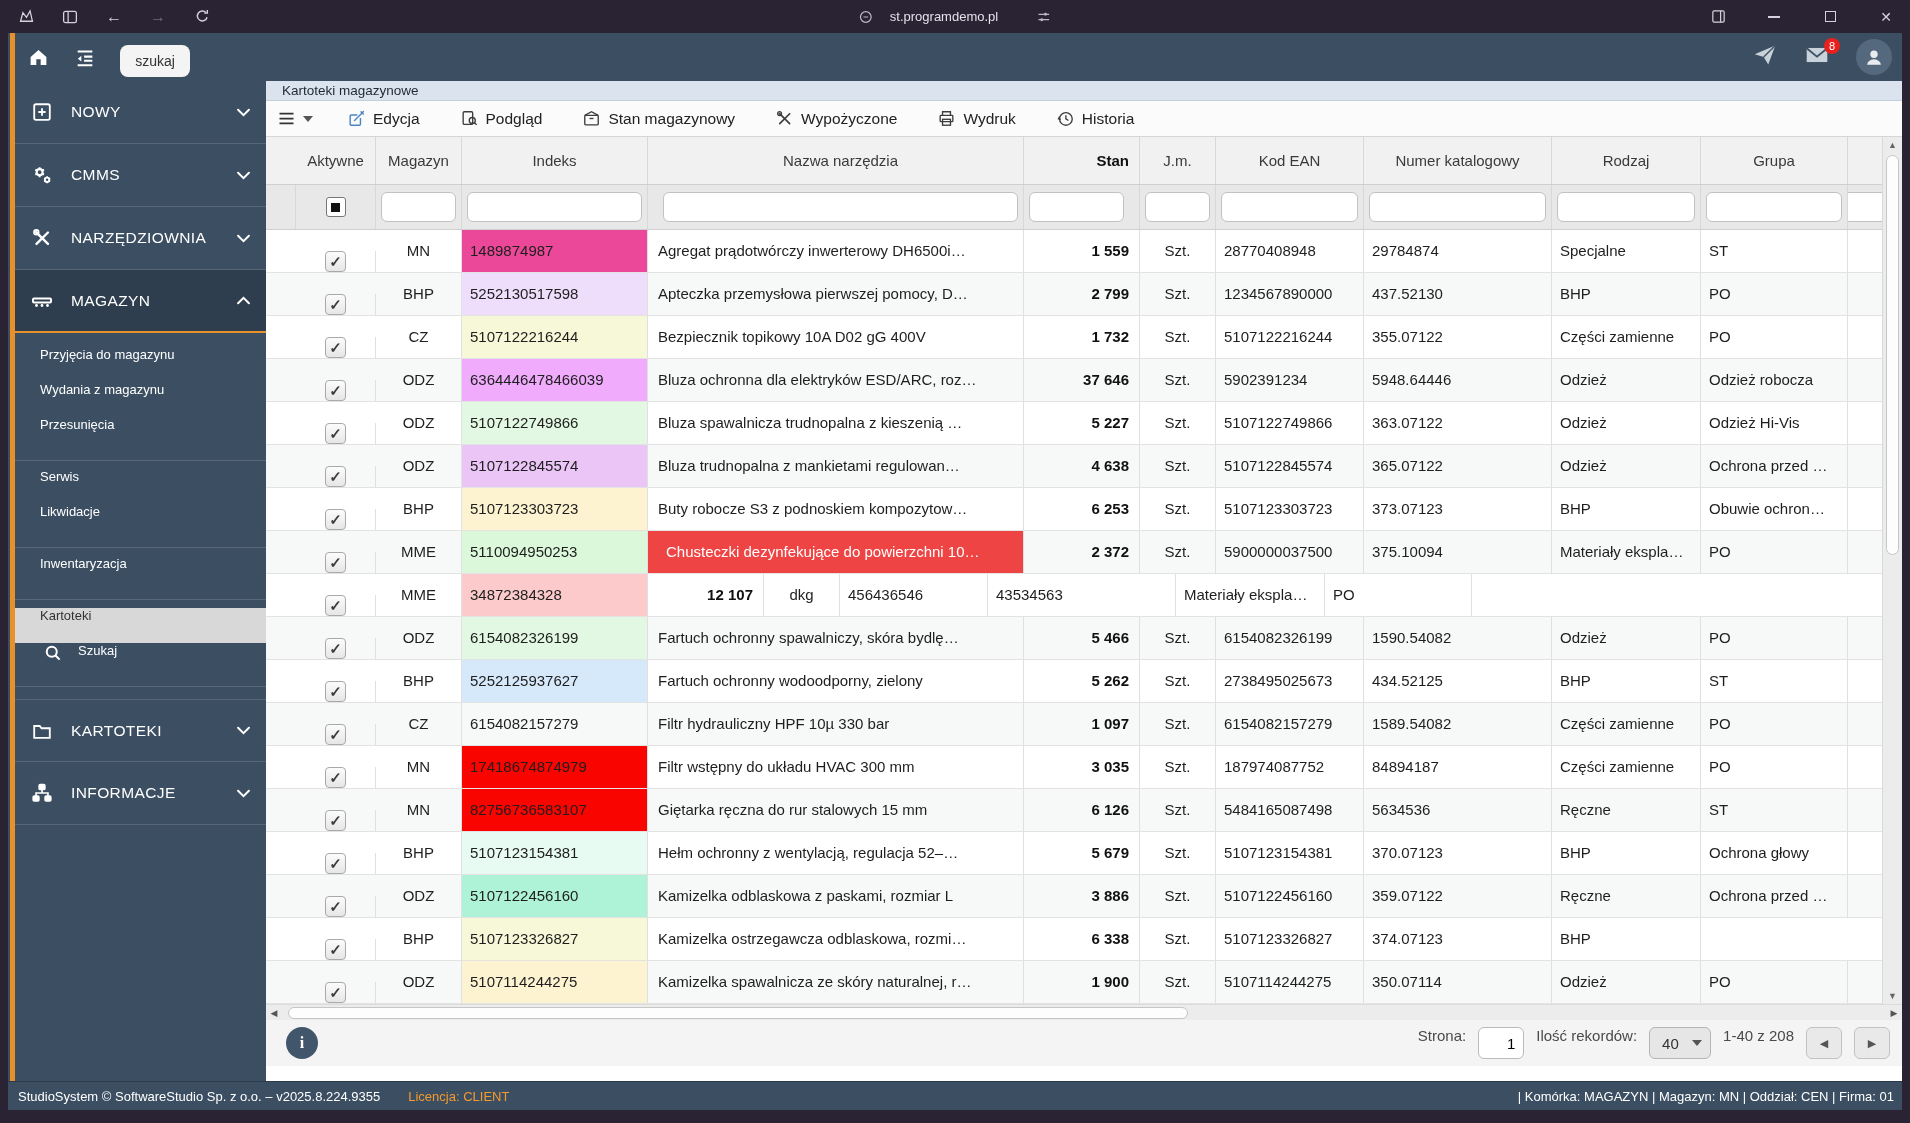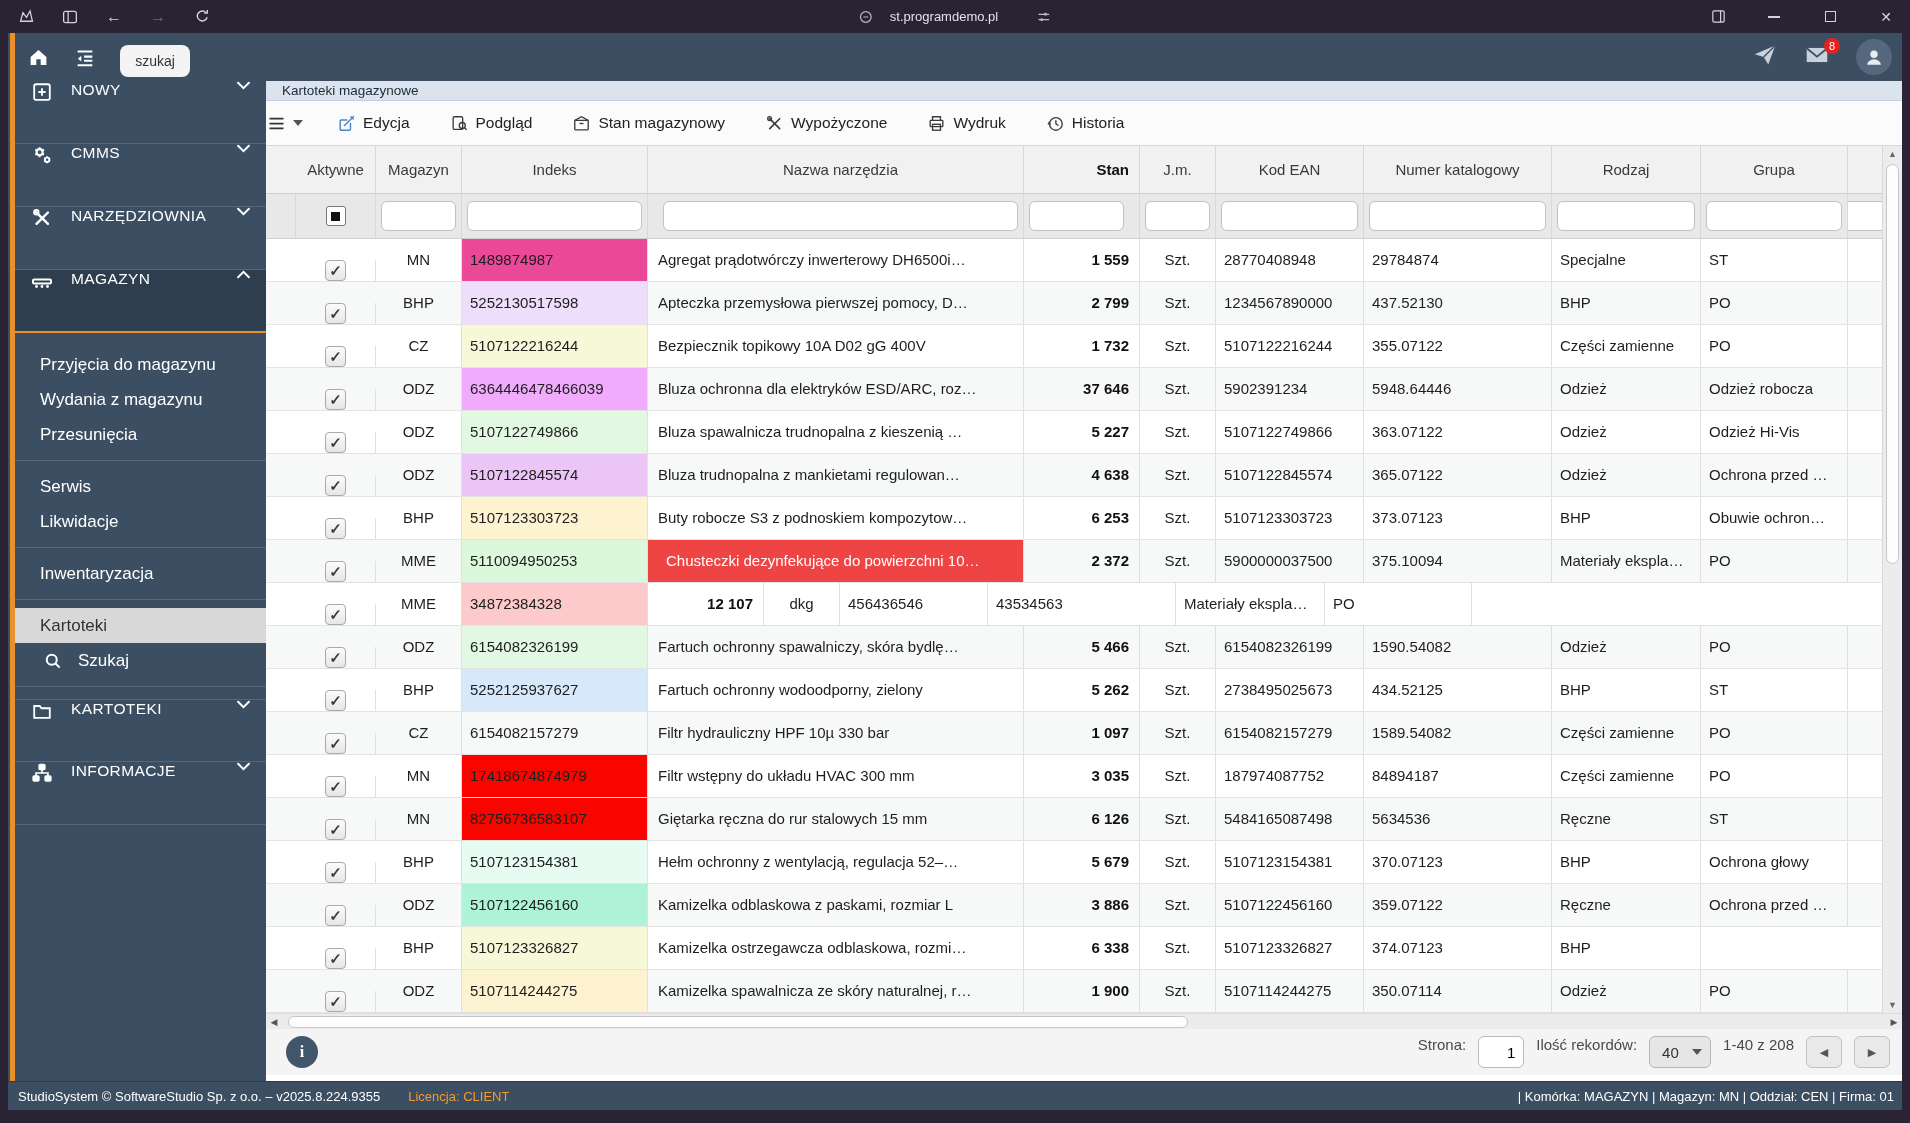--- a/index.html
+++ b/index.html
@@ -26,35 +26,35 @@
   .app-header { position:absolute; left:0; top:0; width:100%; height:48px; background:#3b4e62; }
   .ah-ic { position:absolute; top:14px; width:22px; height:22px; }
   .search-tab { position:absolute; left:112px; top:12px; width:70px; height:32px; background:#f4f4f4; border-radius:8px; display:flex; align-items:center; justify-content:center; font-size:14px; color:#333; }
   .ah-right { position:absolute; right:10px; top:0; height:48px; display:flex; align-items:center; gap:26px; }
   .mail-wrap { position:relative; }
   .badge { position:absolute; right:-10px; top:-4px; min-width:16px; height:16px; background:#e8211d; color:#fff; font-size:11px; border-radius:8px; display:flex; align-items:center; justify-content:center; padding:0 4px; }
   .avatar { width:36px; height:36px; border-radius:50%; background:#55697e; display:flex; align-items:center; justify-content:center; }
 
   
   .sidebar { position:absolute; left:7px; top:48px; width:251px; height:1000px; background:#3b4e62; color:#fff; overflow:hidden; }
-  .sb-group { height:63px; display:flex; align-items:flex-start; padding:0 16px 0 14px; border-bottom:1px solid rgba(255,255,255,.14); cursor:pointer; }
+  .sb-group { height:63px; display:flex; align-items:center; padding:0 16px 0 14px; border-bottom:1px solid rgba(255,255,255,.14); cursor:pointer; }
   .sb-group.active { background:#2e3e4e; border-bottom:2px solid #e8912a; }
   .sb-ic { width:26px; display:flex; justify-content:center; margin-right:16px; }
   .sb-lbl { flex:1; font-size:15.5px; letter-spacing:.4px; }
   .sb-chev { width:14px; display:flex; justify-content:center; }
   .sb-sub { padding-top:14px; padding-bottom:4px; }
-  .sb-sub-item { height:35px; display:flex; align-items:center; padding-left:25px; font-size:17px; cursor:pointer; white-space:nowrap; }
+  .sb-sub-item { height:35px; display:flex; align-items:flex-start; padding-left:25px; font-size:13px; cursor:pointer; white-space:nowrap; }
   .sb-sub-item.sel { background:#d8d8d8; color:#333; }
   .sb-sub-item .sb-sub-icon { margin-right:15px; display:flex; }
   .sb-divider { height:1px; background:rgba(255,255,255,.15); margin:8px 0; }
 
   
   .main { position:absolute; left:258px; top:48px; width:1636px; height:1000px; background:#fff; }
   .title-bar { height:20px; background:#dbe4ee; border-bottom:1px solid #c4cfdc; display:flex; align-items:center; padding-left:16px; font-size:13.5px; color:#1d2935; }
-  .toolbar { height:45px; background:#fbfbfb; border-bottom:1px solid #d6d6d6; display:flex; font-size:15.5px; color:#222; }
+  .toolbar { height:36px; background:#fbfbfb; border-bottom:1px solid #d6d6d6; display:flex; padding-left:10px; font-size:15.5px; color:#222; }
   .tb-menu { display:flex; align-items:center; gap:6px; margin-right:34px; cursor:pointer; }
   .caret-down { width:0; height:0; border-left:5px solid transparent; border-right:5px solid transparent; border-top:6px solid #555; }
   .tb-items { display:flex; align-items:center; gap:40px; }
   .tb-item { display:flex; align-items:center; gap:7px; cursor:pointer; background:none; border:none; font:inherit; color:inherit; }
   .tb-icon { display:flex; }
 
   
   .table-zone { position:relative; height:867px; background:#fff; overflow:hidden; }
   .tgrid { margin-right:20px; }
   .trow, .thead, .tfilter { display:flex;align-items:flex-end; }

